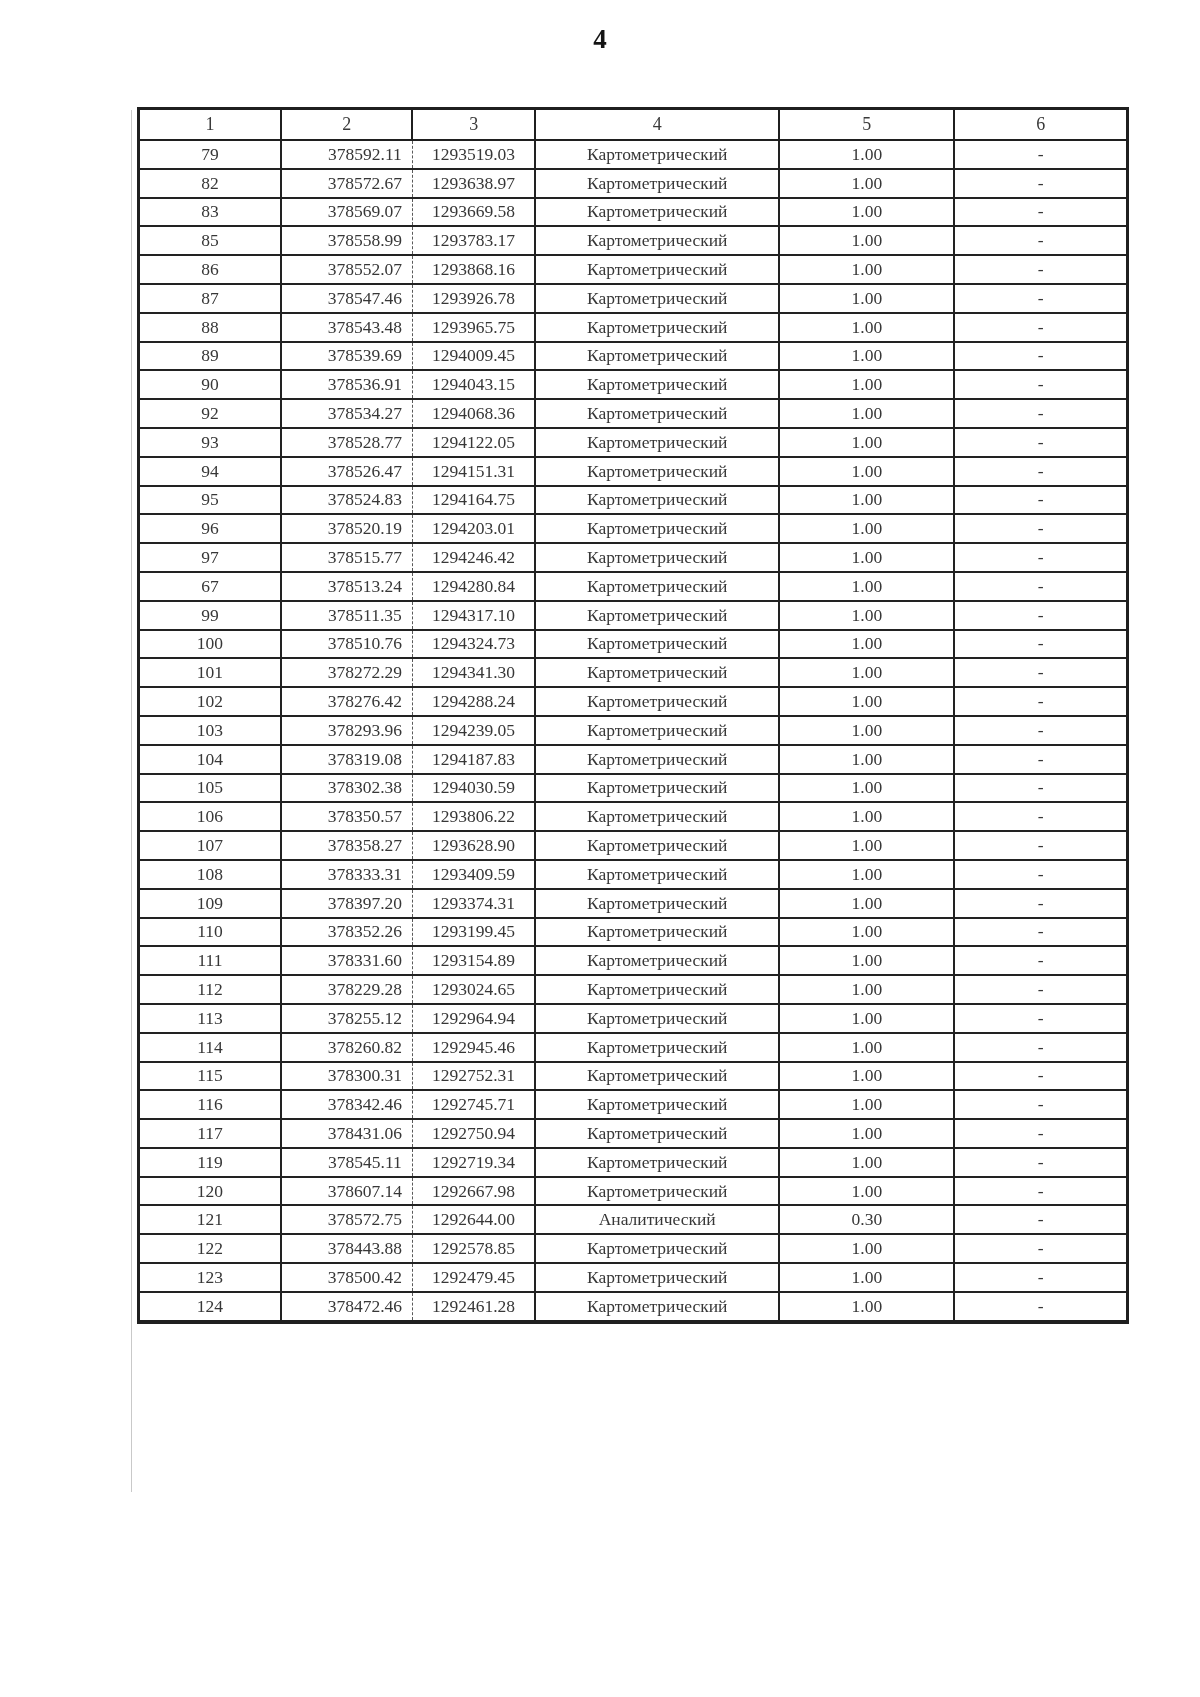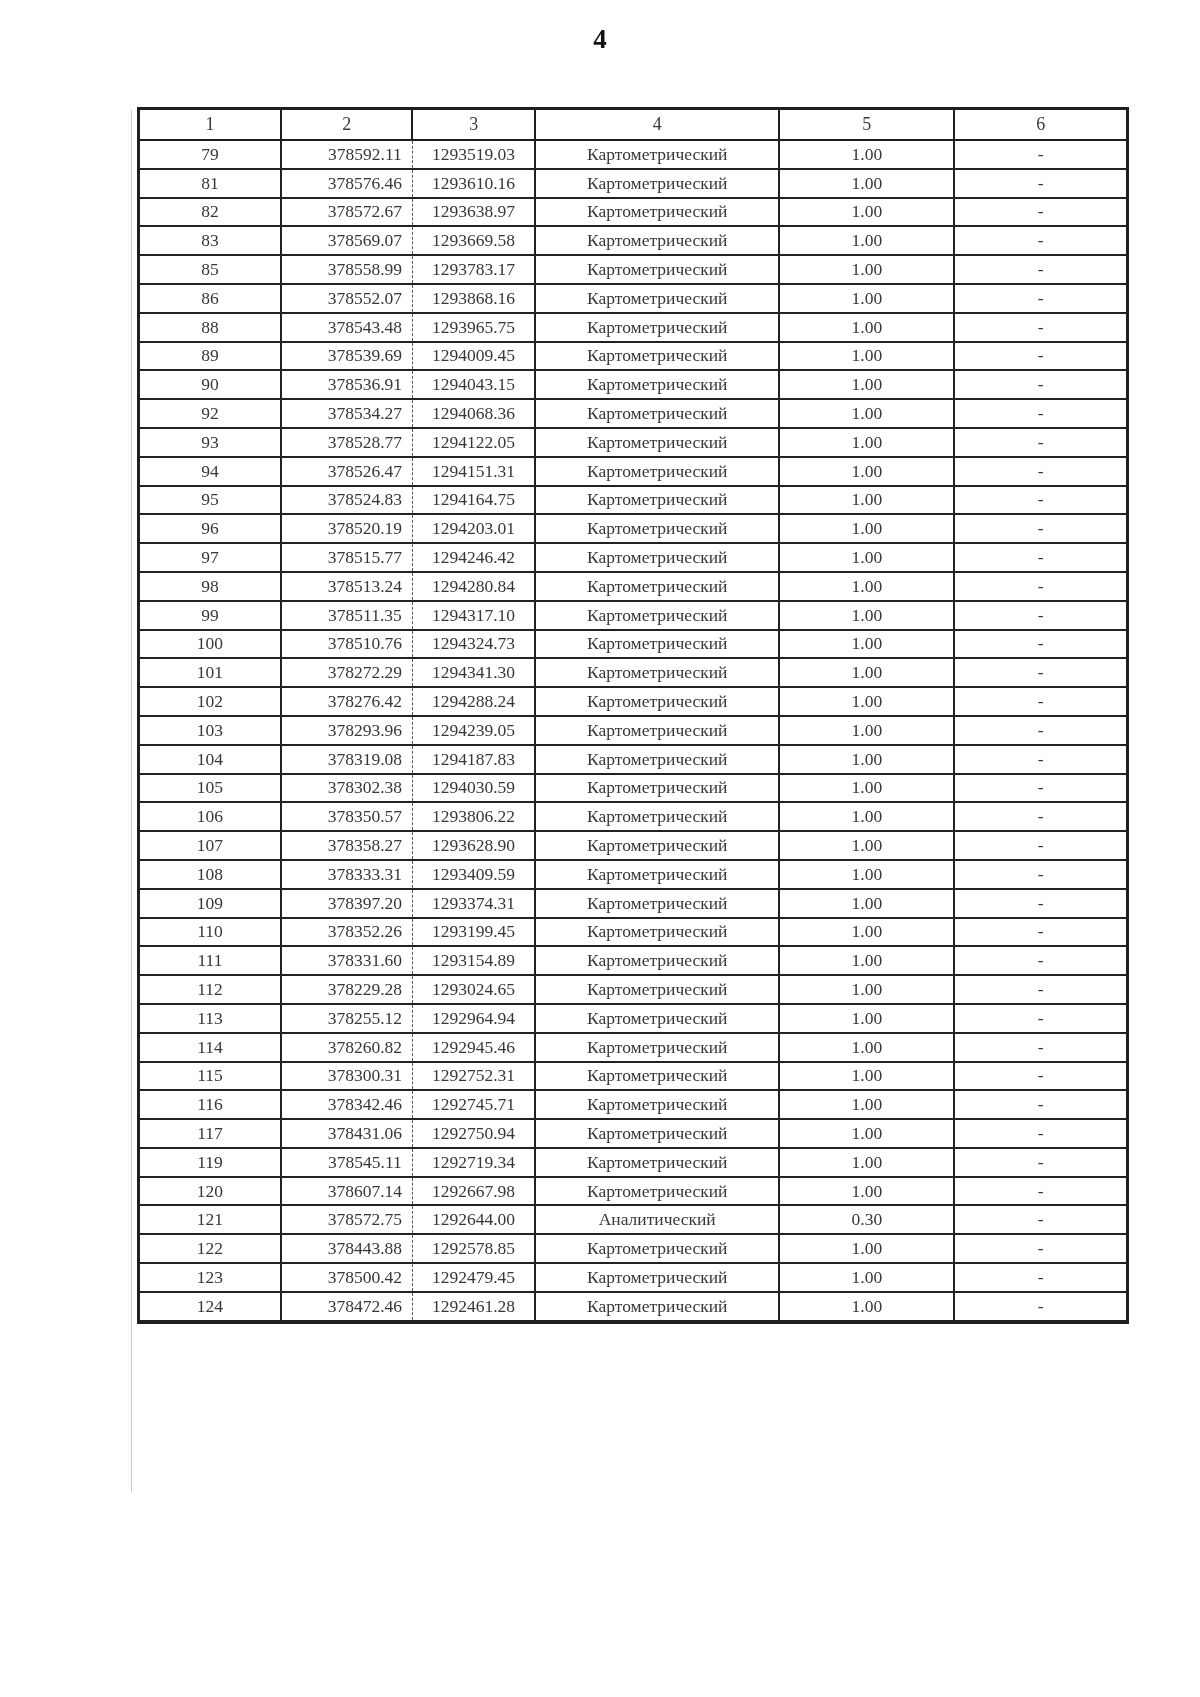--- a/index.html
+++ b/index.html
@@ -105,28 +105,20 @@
     <tbody>
         <tr>
           <td>79</td>
           <td>378592.11</td>
           <td>1293519.03</td>
           <td>Картометрический</td>
           <td>1.00</td>
           <td>-</td>
         </tr>
         <tr>
-          <td>81</td>
-          <td>378576.46</td>
-          <td>1293610.16</td>
-          <td>Картометрический</td>
-          <td>1.00</td>
-          <td>-</td>
-        </tr>
-        <tr>
           <td>82</td>
           <td>378572.67</td>
           <td>1293638.97</td>
           <td>Картометрический</td>
           <td>1.00</td>
           <td>-</td>
         </tr>
         <tr>
           <td>83</td>
           <td>378569.07</td>
@@ -145,20 +137,28 @@
         </tr>
         <tr>
           <td>86</td>
           <td>378552.07</td>
           <td>1293868.16</td>
           <td>Картометрический</td>
           <td>1.00</td>
           <td>-</td>
         </tr>
         <tr>
+          <td>87</td>
+          <td>378547.46</td>
+          <td>1293926.78</td>
+          <td>Картометрический</td>
+          <td>1.00</td>
+          <td>-</td>
+        </tr>
+        <tr>
           <td>88</td>
           <td>378543.48</td>
           <td>1293965.75</td>
           <td>Картометрический</td>
           <td>1.00</td>
           <td>-</td>
         </tr>
         <tr>
           <td>89</td>
           <td>378539.69</td>
@@ -217,21 +217,21 @@
         </tr>
         <tr>
           <td>97</td>
           <td>378515.77</td>
           <td>1294246.42</td>
           <td>Картометрический</td>
           <td>1.00</td>
           <td>-</td>
         </tr>
         <tr>
-          <td>98</td>
+          <td>67</td>
           <td>378513.24</td>
           <td>1294280.84</td>
           <td>Картометрический</td>
           <td>1.00</td>
           <td>-</td>
         </tr>
         <tr>
           <td>99</td>
           <td>378511.35</td>
           <td>1294317.10</td>

